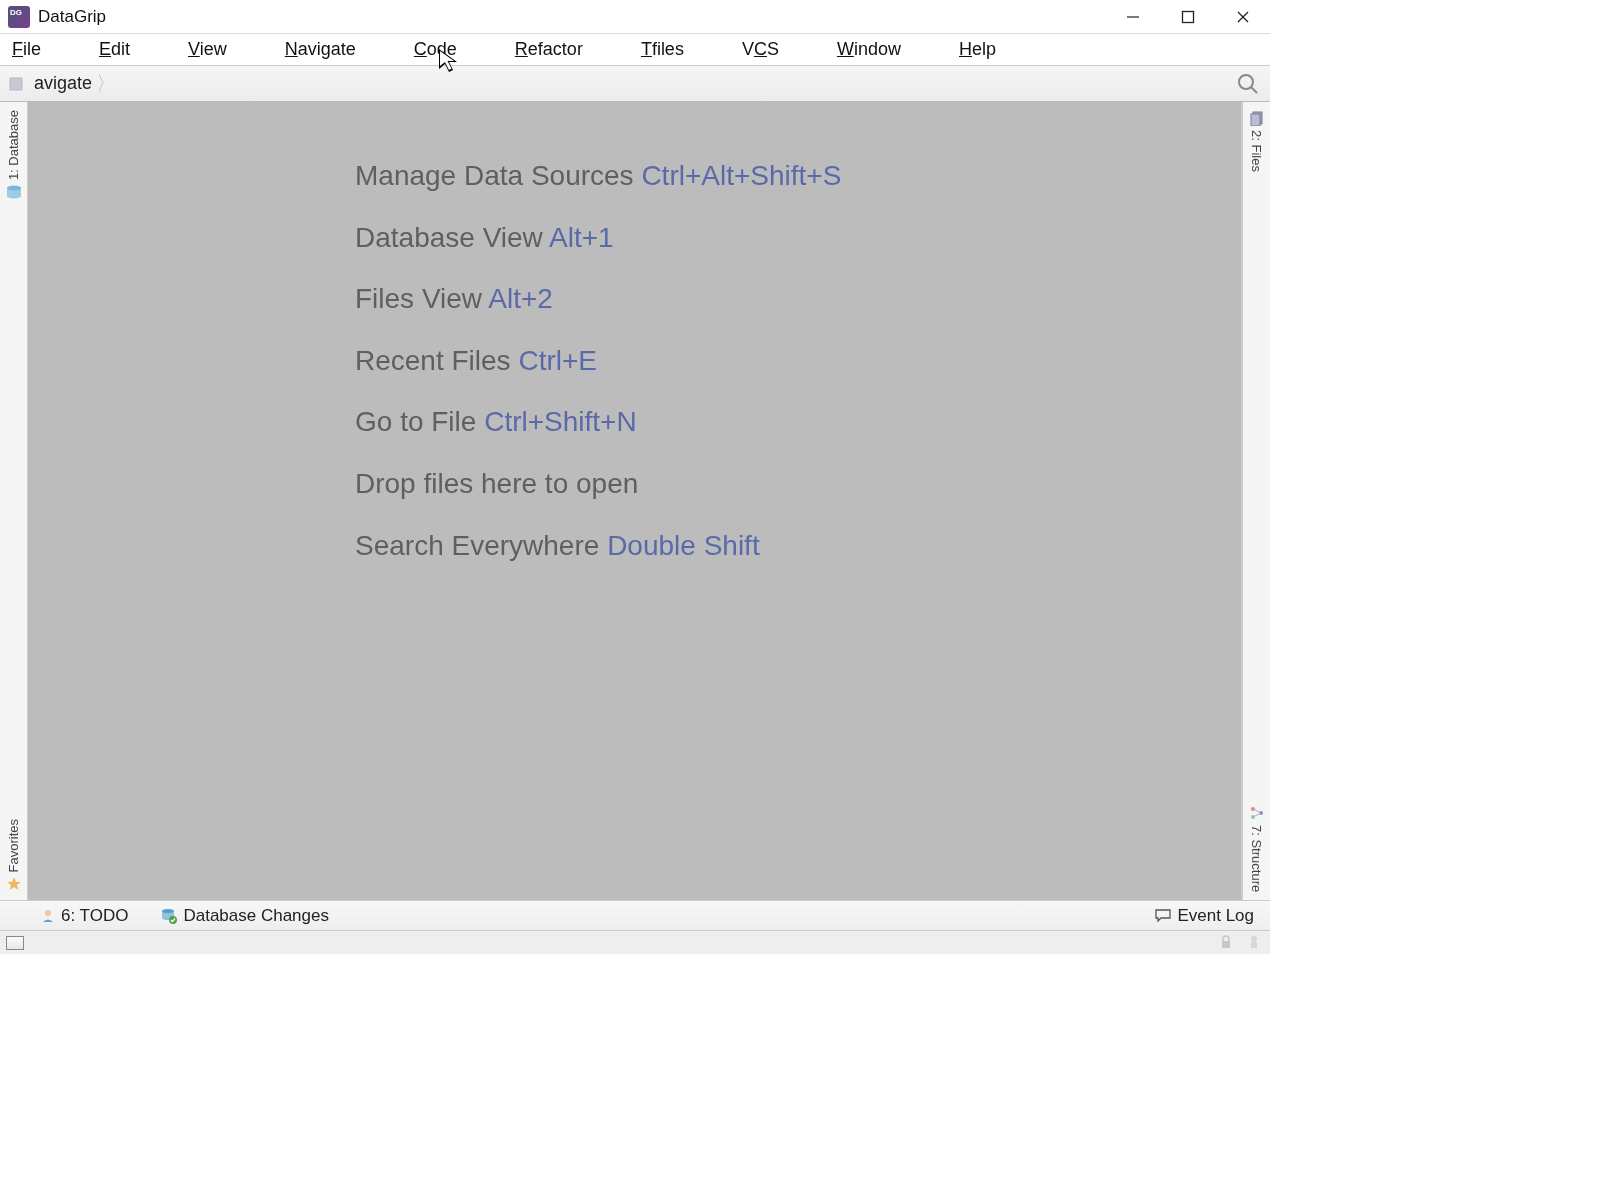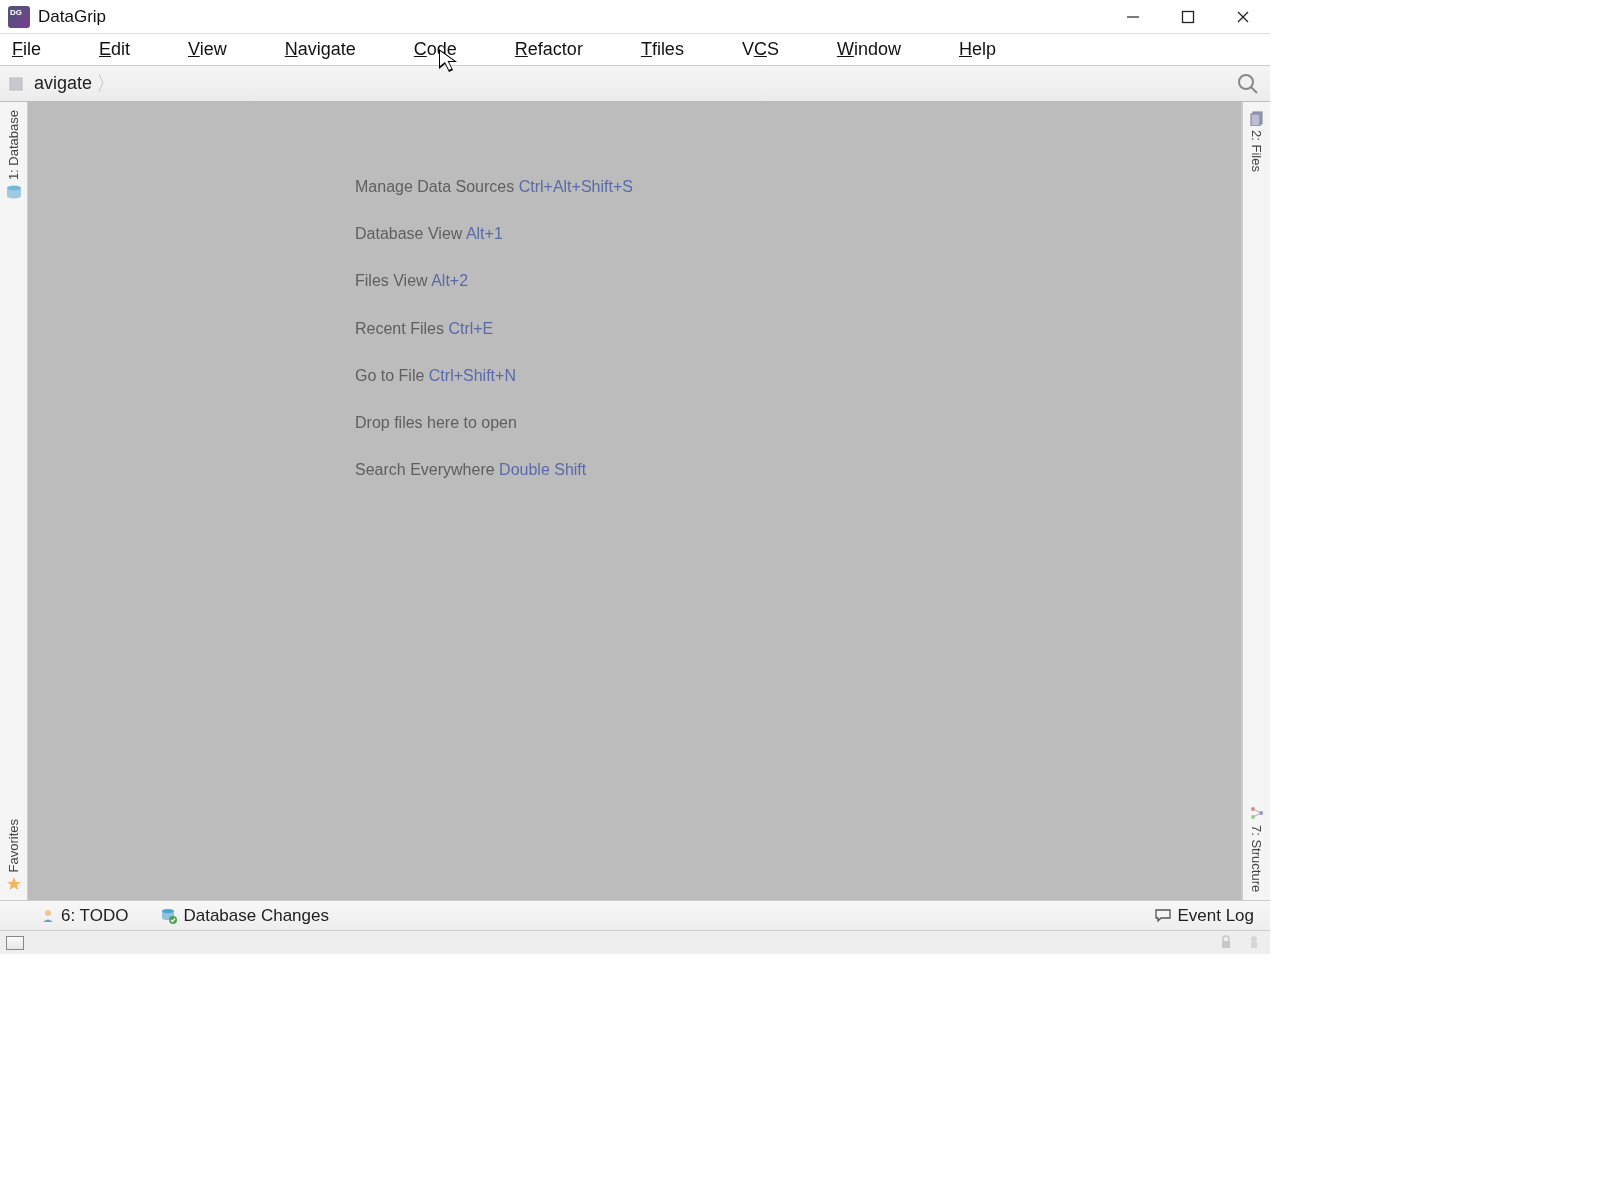--- a/index.html
+++ b/index.html
@@ -149,22 +149,22 @@
 .left-stripe .spacer, .right-stripe .spacer { flex: 1; }
 .editor-area {
   flex: 1;
   background: #bcbcbc;
   position: relative;
   border-right: 1px solid #ccc;
 }
 .tips {
   position: absolute;
   left: 327px;
-  top: 75px;
-  font-size: 16px;
+  top: 57px;
+  font-size: 28px;
   color: #666;
   line-height: 1.2;
 }
 .tip-row { margin-bottom: 28px; }
 .tip-label { color: #5f5f5f; }
 .tip-shortcut { color: #5a6aa8; }
 .bottom-bar {
   height: 30px;
   background: linear-gradient(#f7f7f7,#eee);
   border-top: 1px solid #ccc;

